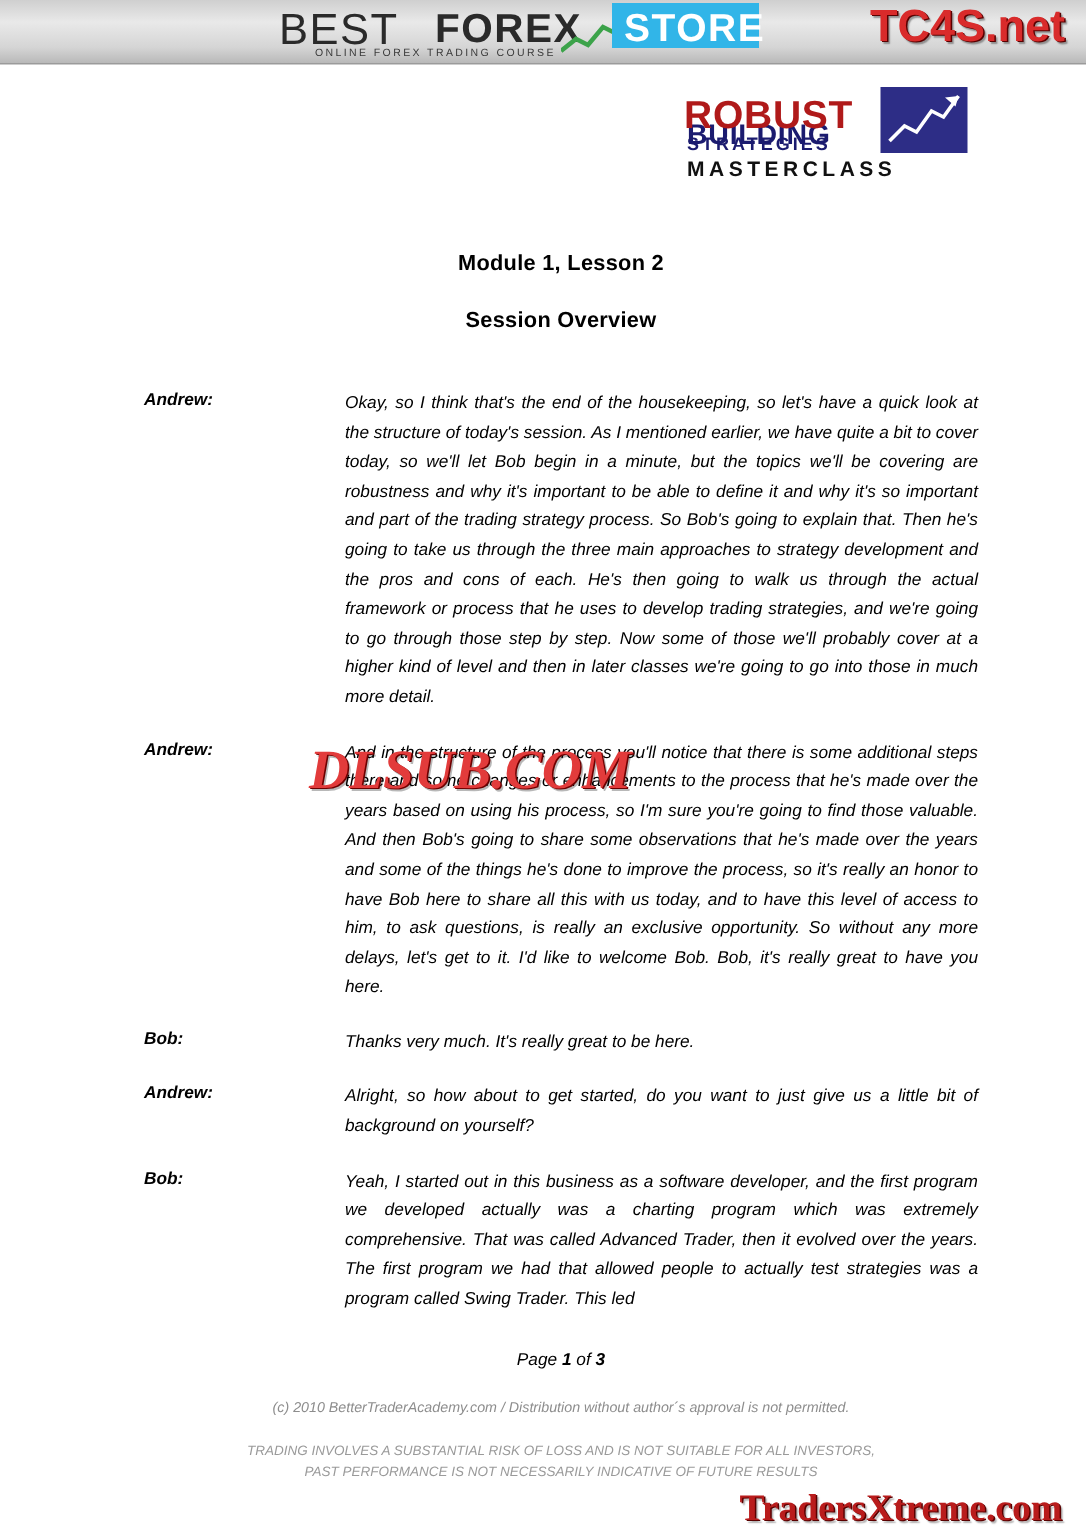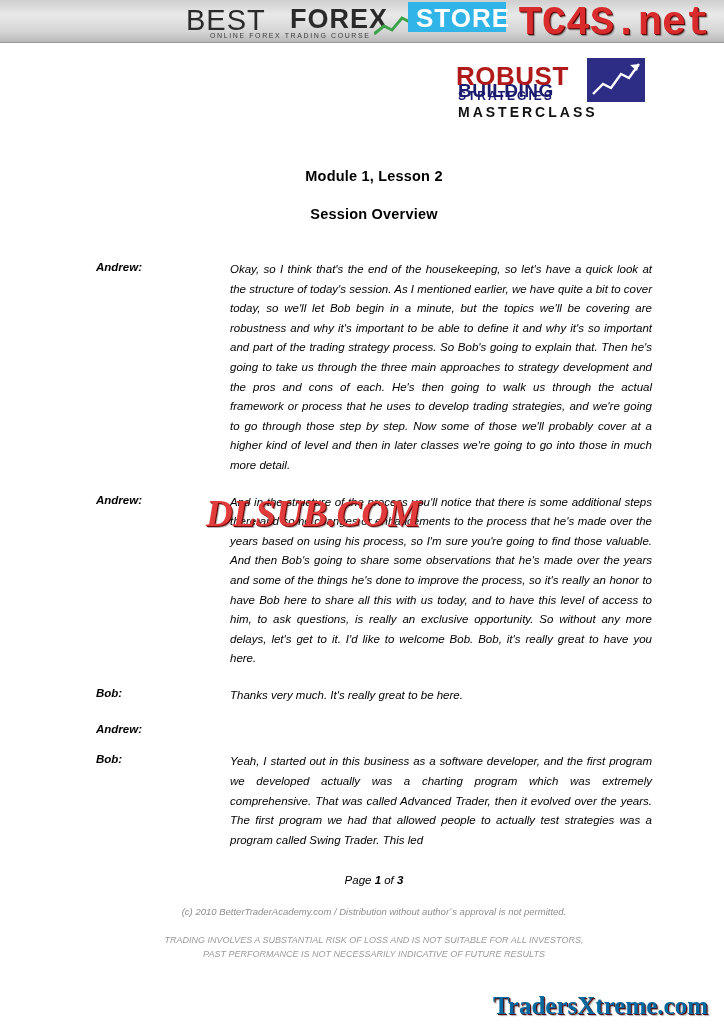--- a/index.html
+++ b/index.html
@@ -74,27 +74,27 @@
   .bfs-tick {
     position: absolute;
     left: 188px; top: 8px;
     width: 46px; height: 26px;
   }
 
   .tc4s {
     position: absolute;
     right: 14px;
     top: 1px;
-    font-size: 40px;
+    font-size: 30px;
     font-weight: bold;
     font-style: normal;
     color: #d92b2b;
     text-shadow: 1px 1px 0 #5a0000, 2px 2px 1px rgba(0,0,0,0.35);
     letter-spacing: 0px;
-    font-family: Liberation Mono, monospace;
+    font-family: Liberation Sans, sans-serif;
   }
 
   
   .mclass {
     position: absolute;
     left: 452px;
     top: 42px;
     width: 198px;
     height: 78px;
   }
@@ -222,21 +222,21 @@
     text-shadow: 1px 1px 0 #6d0000, 2px 2px 0 rgba(0,0,0,0.28);
     font-family: "Liberation Serif", serif;
     pointer-events: none;
   }
   .wm-txtreme {
     position: absolute;
     right: 16px;
     bottom: 4px;
     font-size: 25px;
     font-weight: bold;
-    color: #0369a1;
+    color: #b91c1c;
     text-shadow: 1px 1px 0 #5a0000, 2px 2px 1px rgba(0,0,0,0.3);
     font-family: "Liberation Serif", serif;
     pointer-events: none;
   }
 </style>
 </head>
 <body>
 
 <div class="banner">
   <div class="bfs-logo">
@@ -286,20 +286,21 @@
       <div class="speech">And in the structure of the process you'll notice that there is some additional steps there and some changes or enhancements to the process that he's made over the years based on using his process, so I'm sure you're going to find those valuable. And then Bob's going to share some observations that he's made over the years and some of the things he's done to improve the process, so it's really an honor to have Bob here to share all this with us today, and to have this level of access to him, to ask questions, is really an exclusive opportunity. So without any more delays, let's get to it. I'd like to welcome Bob. Bob, it's really great to have you here.</div>
     </div>
 
     <div class="row">
       <div class="speaker">Bob:</div>
       <div class="speech">Thanks very much. It's really great to be here.</div>
     </div>
 
     <div class="row">
       <div class="speaker">Andrew:</div>
+      <div class="speech">Alright, so how about to get started, do you want to just give us a little bit of background on yourself?</div>
     </div>
 
     <div class="row">
       <div class="speaker">Bob:</div>
       <div class="speech">Yeah, I started out in this business as a software developer, and the first program we developed actually was a charting program which was extremely comprehensive. That was called Advanced Trader, then it evolved over the years. The first program we had that allowed people to actually test strategies was a program called Swing Trader. This led</div>
     </div>
 
     <div class="page-num">
       <span>Page </span><b>1</b><span> of </span><b>3</b>
     </div>

